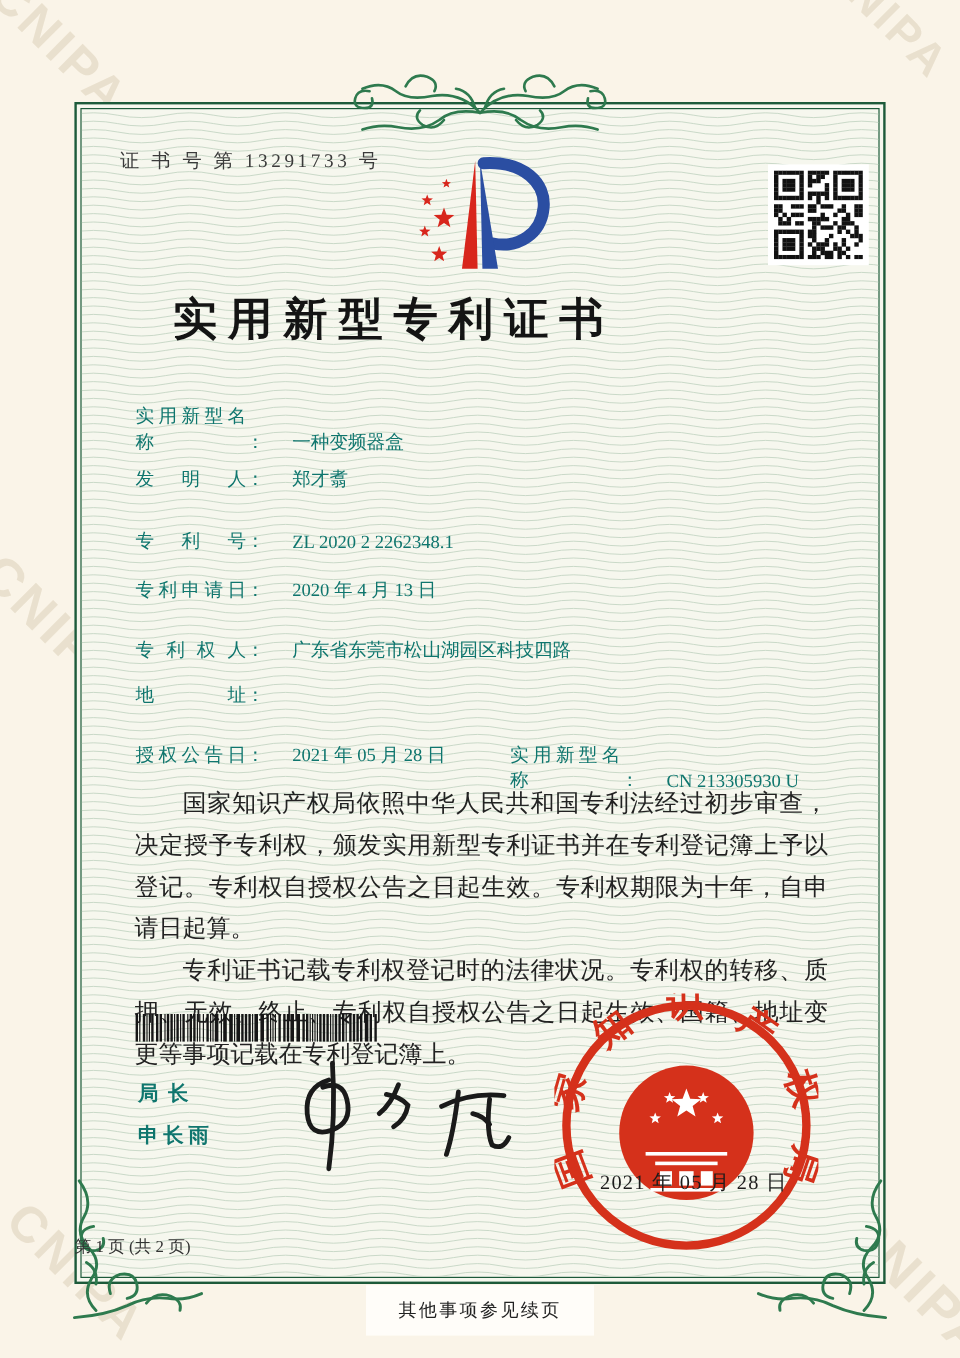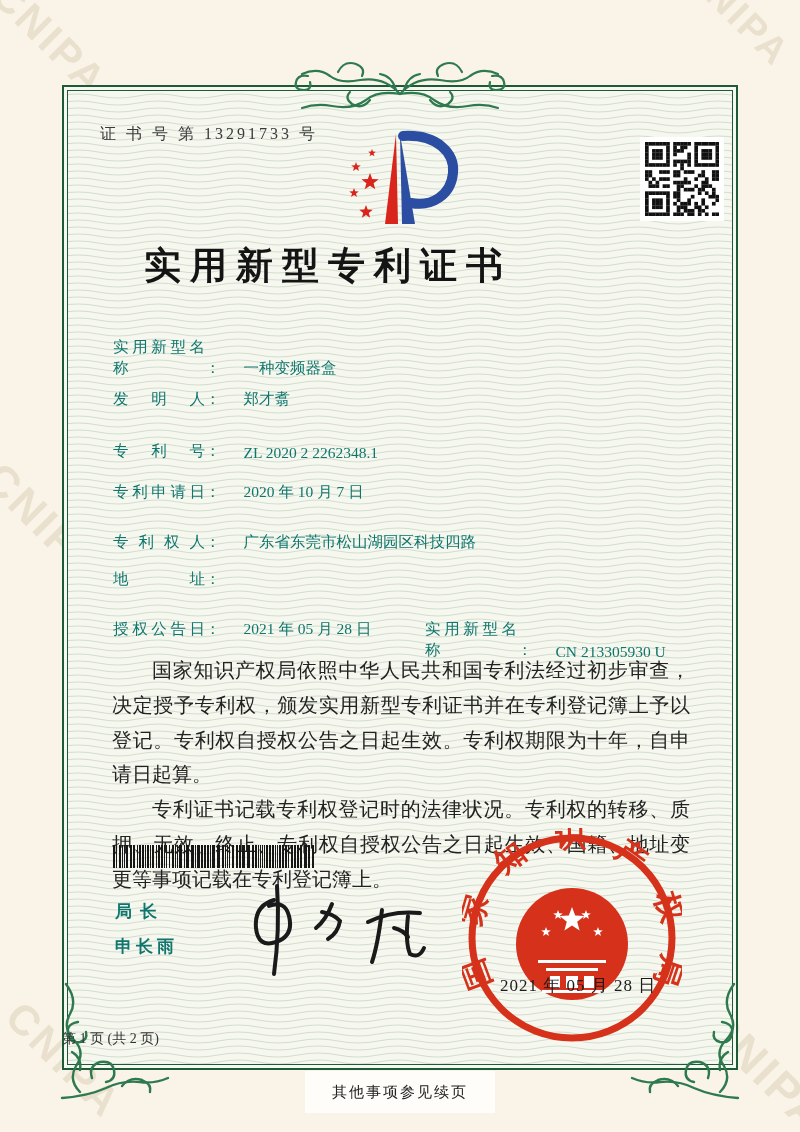--- a/index.html
+++ b/index.html
@@ -497,21 +497,21 @@
   <span class="val">郑才翥</span>
 </div>
 <div class="row" style="top:441px">
   <span class="lab">专利号</span>
     <span class="colon">：</span>
   <span class="val">ZL 2020 2 2262348.1</span>
 </div>
 <div class="row" style="top:482px">
   <span class="lab">专利申请日</span>
     <span class="colon">：</span>
-  <span class="val">2020 年 10 月 7 日</span>
+  <span class="val">2020 年 4 月 13 日</span>
 </div>
 <div class="row" style="top:532px">
   <span class="lab">专利权人</span>
     <span class="colon">：</span>
   <span class="val">广东省东莞市松山湖园区科技四路</span>
 </div>
 <div class="row" style="top:569px">
   <span class="lab">地址</span>
     <span class="colon">：</span>
 </div>

